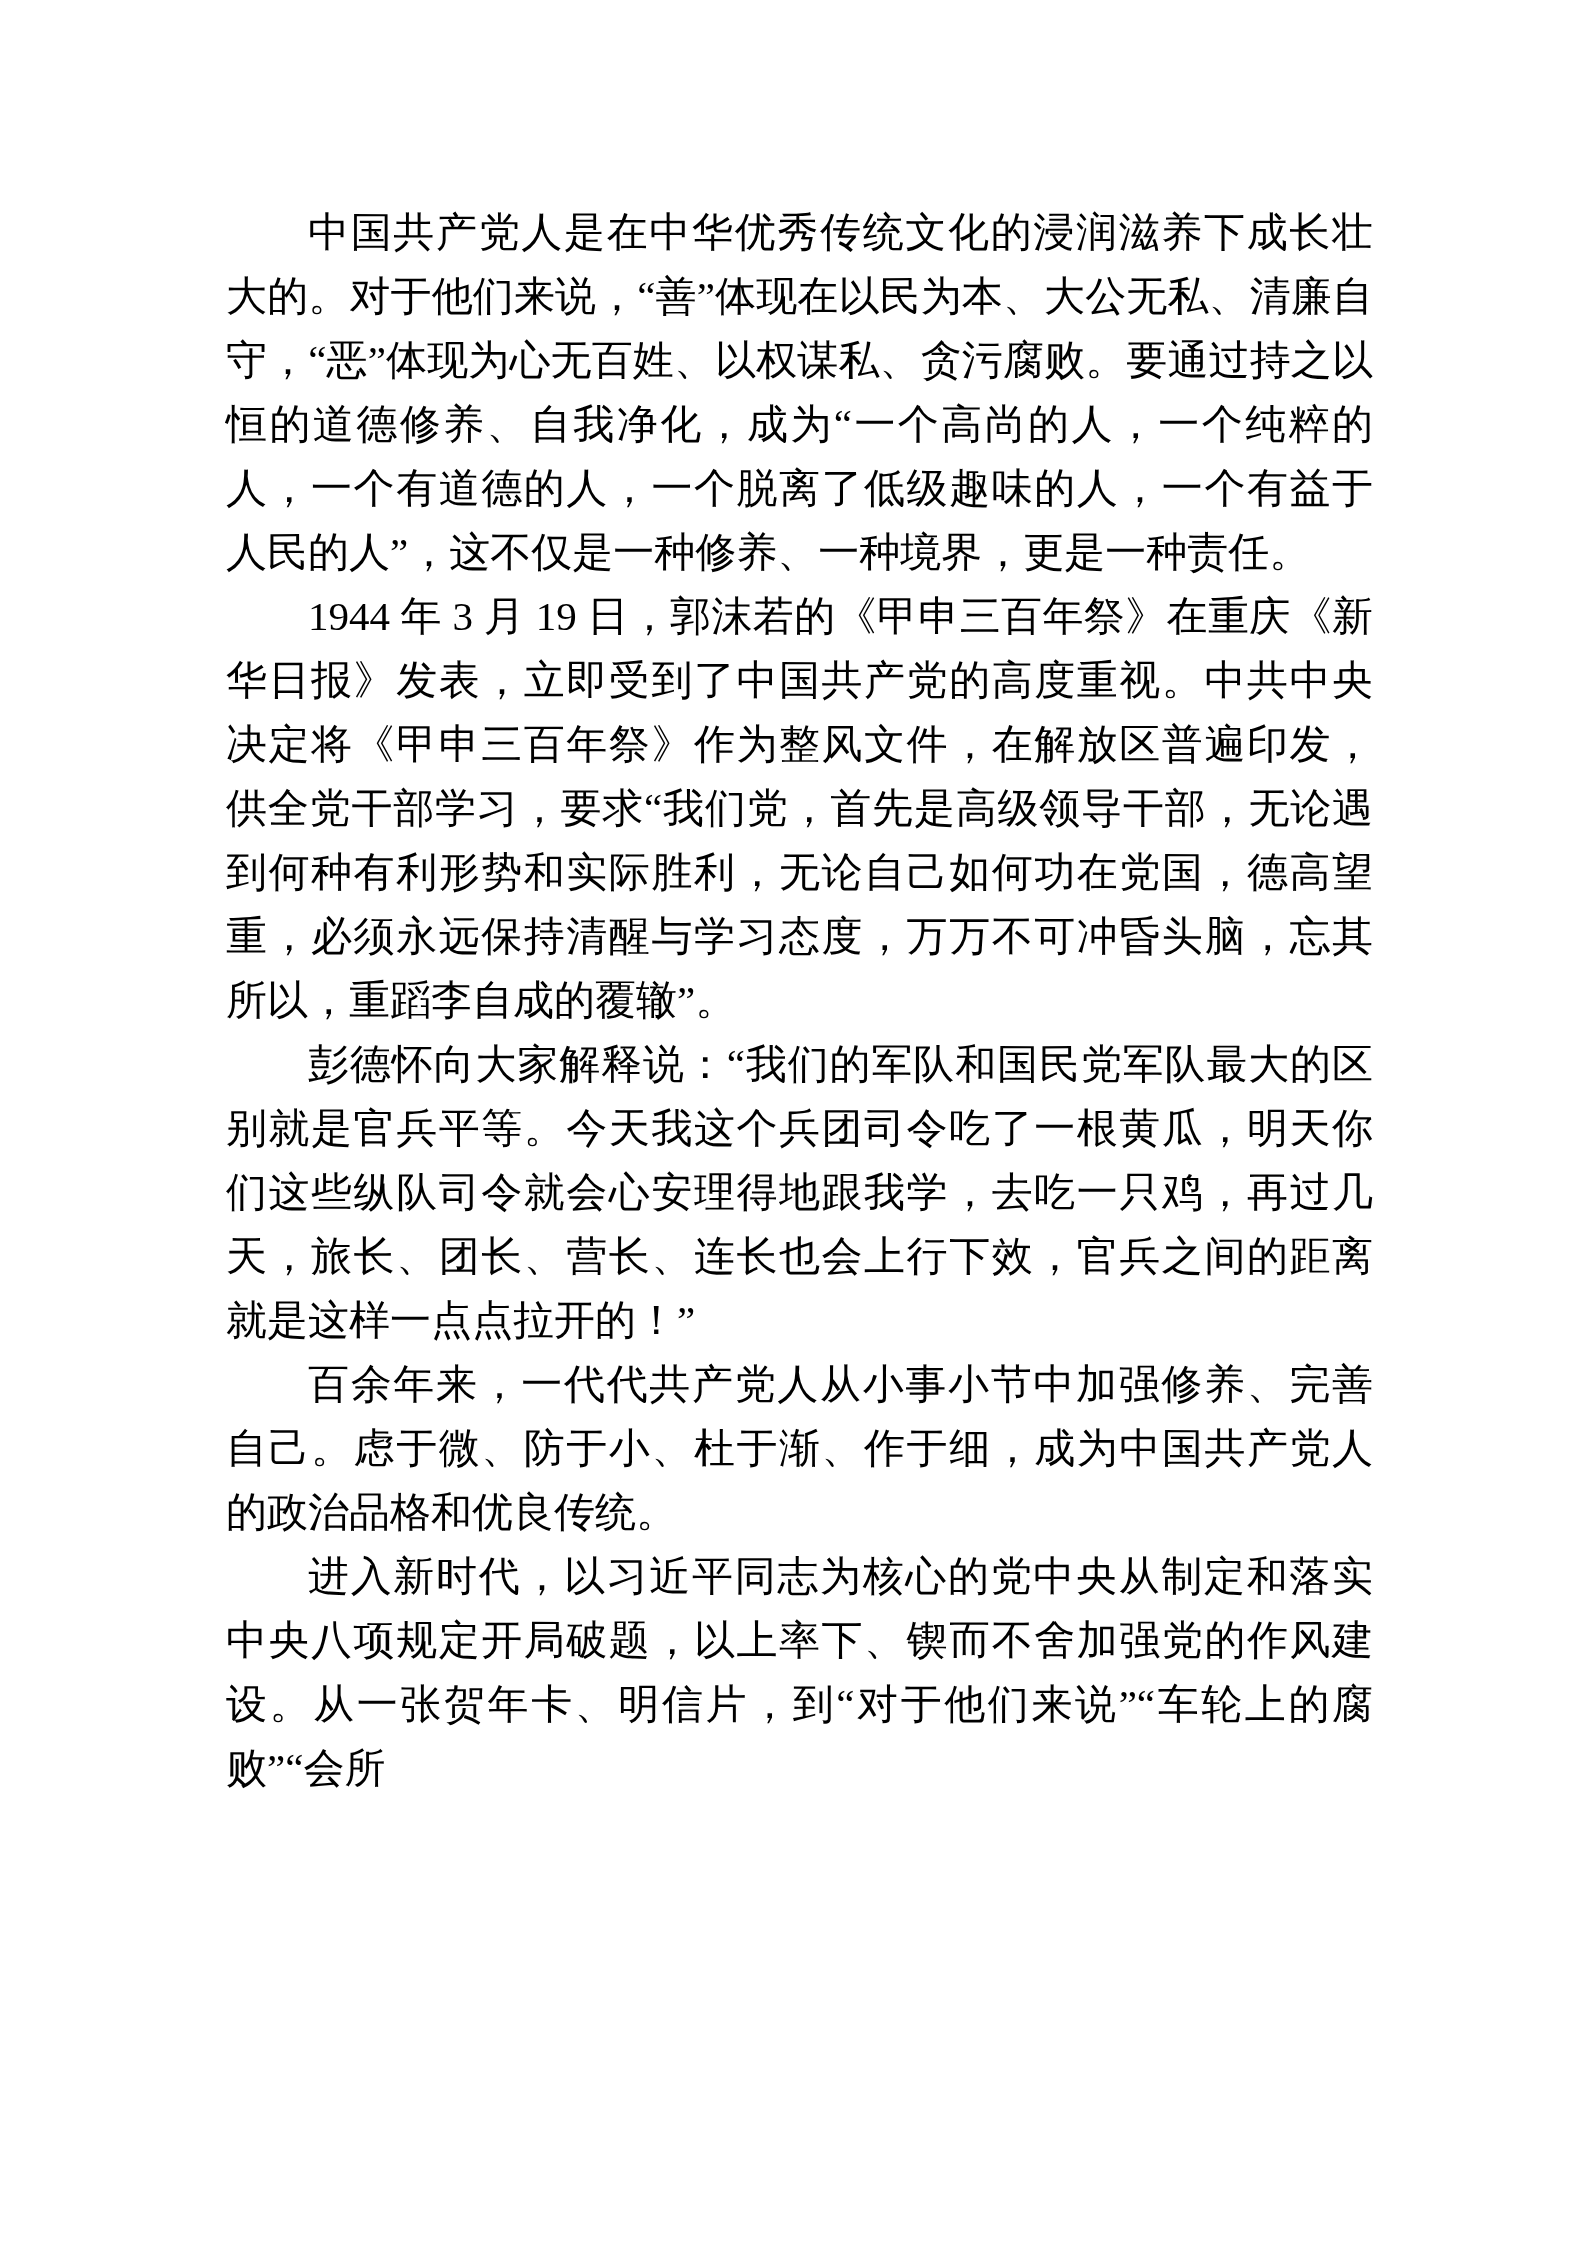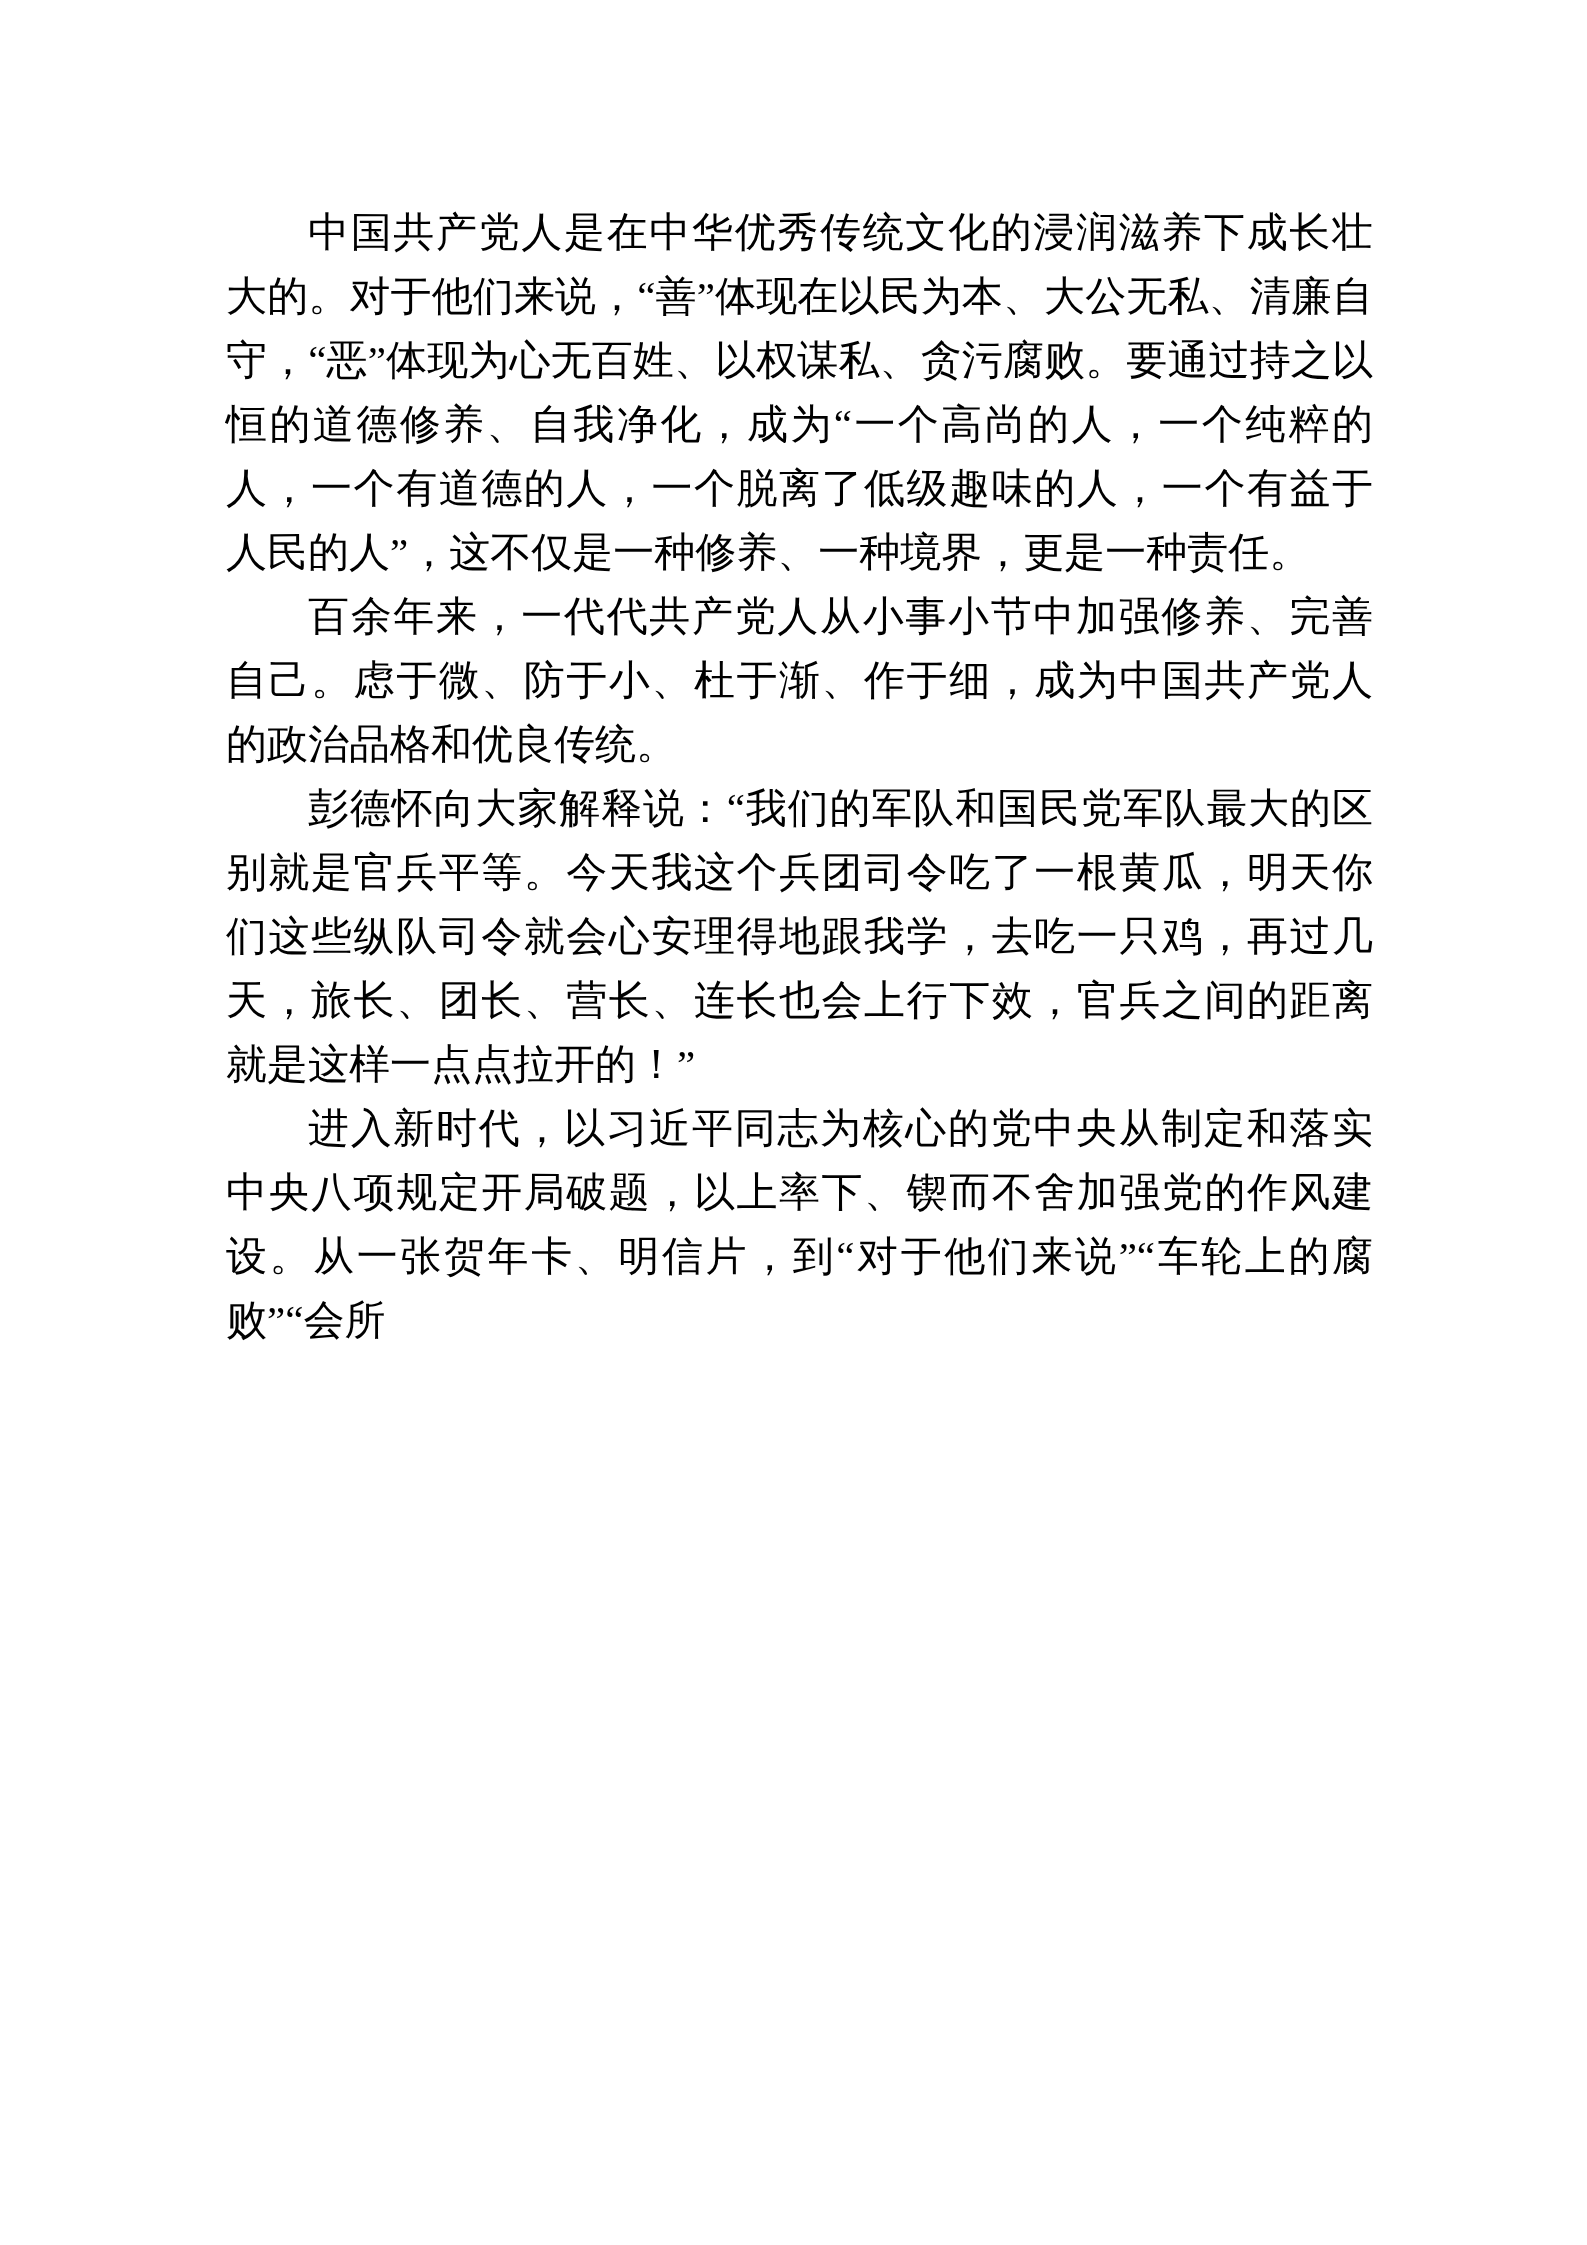--- a/index.html
+++ b/index.html
@@ -46,18 +46,19 @@
     color: #000000;
   }
 </style>
 </head>
 <body>
 
 <div class="page">
   <div class="content">
 
   <p>中国共产党人是在中华优秀传统文化的浸润滋养下成长壮大的。对于他们来说，“善”体现在以民为本、大公无私、清廉自守，“恶”体现为心无百姓、以权谋私、贪污腐败。要通过持之以恒的道德修养、自我净化，成为“一个高尚的人，一个纯粹的人，一个有道德的人，一个脱离了低级趣味的人，一个有益于人民的人”，这不仅是一种修养、一种境界，更是一种责任。</p>
+      <p>1944 年 3 月 19 日，郭沫若的《甲申三百年祭》在重庆《新华日报》发表，立即受到了中国共产党的高度重视。中共中央决定将《甲申三百年祭》作为整风文件，在解放区普遍印发，供全党干部学习，要求“我们党，首先是高级领导干部，无论遇到何种有利形势和实际胜利，无论自己如何功在党国，德高望重，必须永远保持清醒与学习态度，万万不可冲昏头脑，忘其所以，重蹈李自成的覆辙”。</p>
+      <p>彭德怀向大家解释说：“我们的军队和国民党军队最大的区别就是官兵平等。今天我这个兵团司令吃了一根黄瓜，明天你们这些纵队司令就会心安理得地跟我学，去吃一只鸡，再过几天，旅长、团长、营长、连长也会上行下效，官兵之间的距离就是这样一点点拉开的！”</p>
       <p>百余年来，一代代共产党人从小事小节中加强修养、完善自己。虑于微、防于小、杜于渐、作于细，成为中国共产党人的政治品格和优良传统。</p>
-      <p>彭德怀向大家解释说：“我们的军队和国民党军队最大的区别就是官兵平等。今天我这个兵团司令吃了一根黄瓜，明天你们这些纵队司令就会心安理得地跟我学，去吃一只鸡，再过几天，旅长、团长、营长、连长也会上行下效，官兵之间的距离就是这样一点点拉开的！”</p>
       <p>进入新时代，以习近平同志为核心的党中央从制定和落实中央八项规定开局破题，以上率下、锲而不舍加强党的作风建设。从一张贺年卡、明信片，到“对于他们来说”“车轮上的腐败”“会所</p>
     </div>
   <div class="page-number">- 8 -</div>
 </div>
 
 </body></html>

